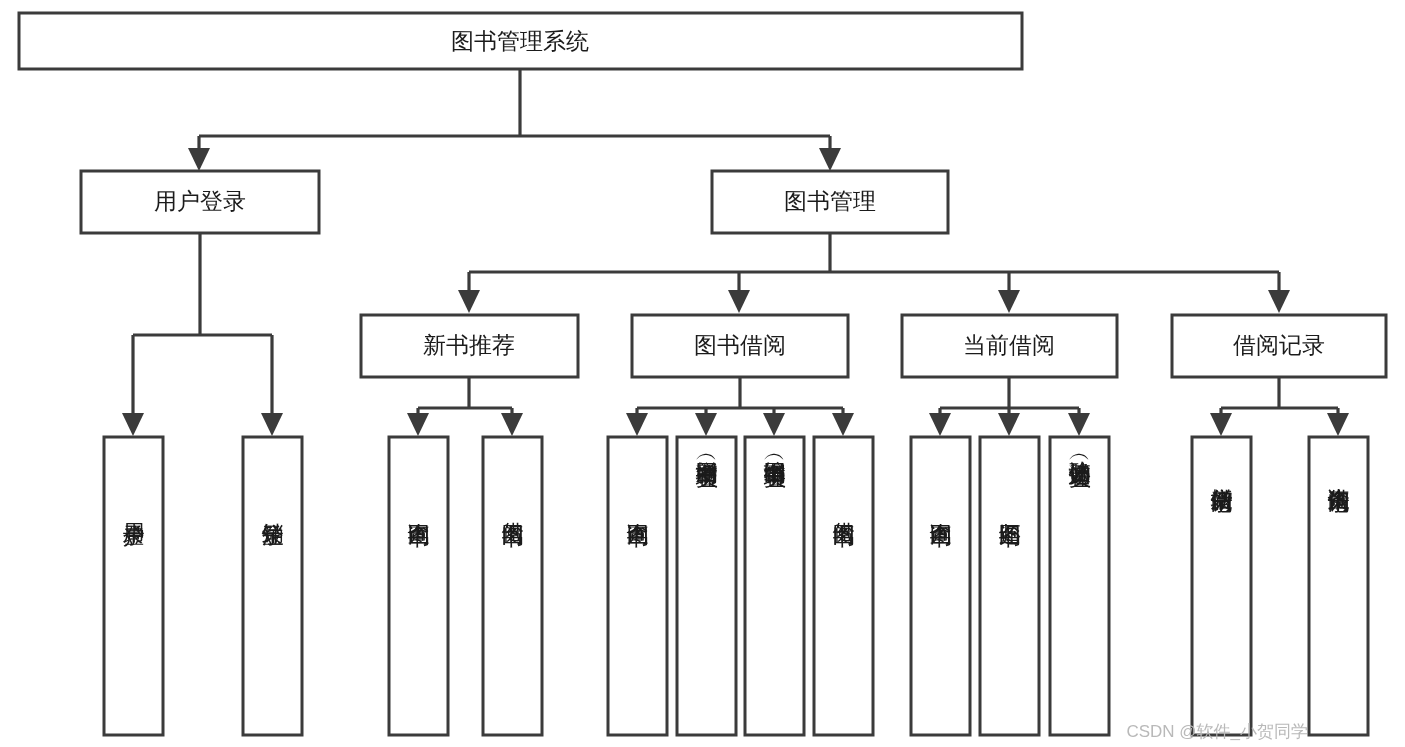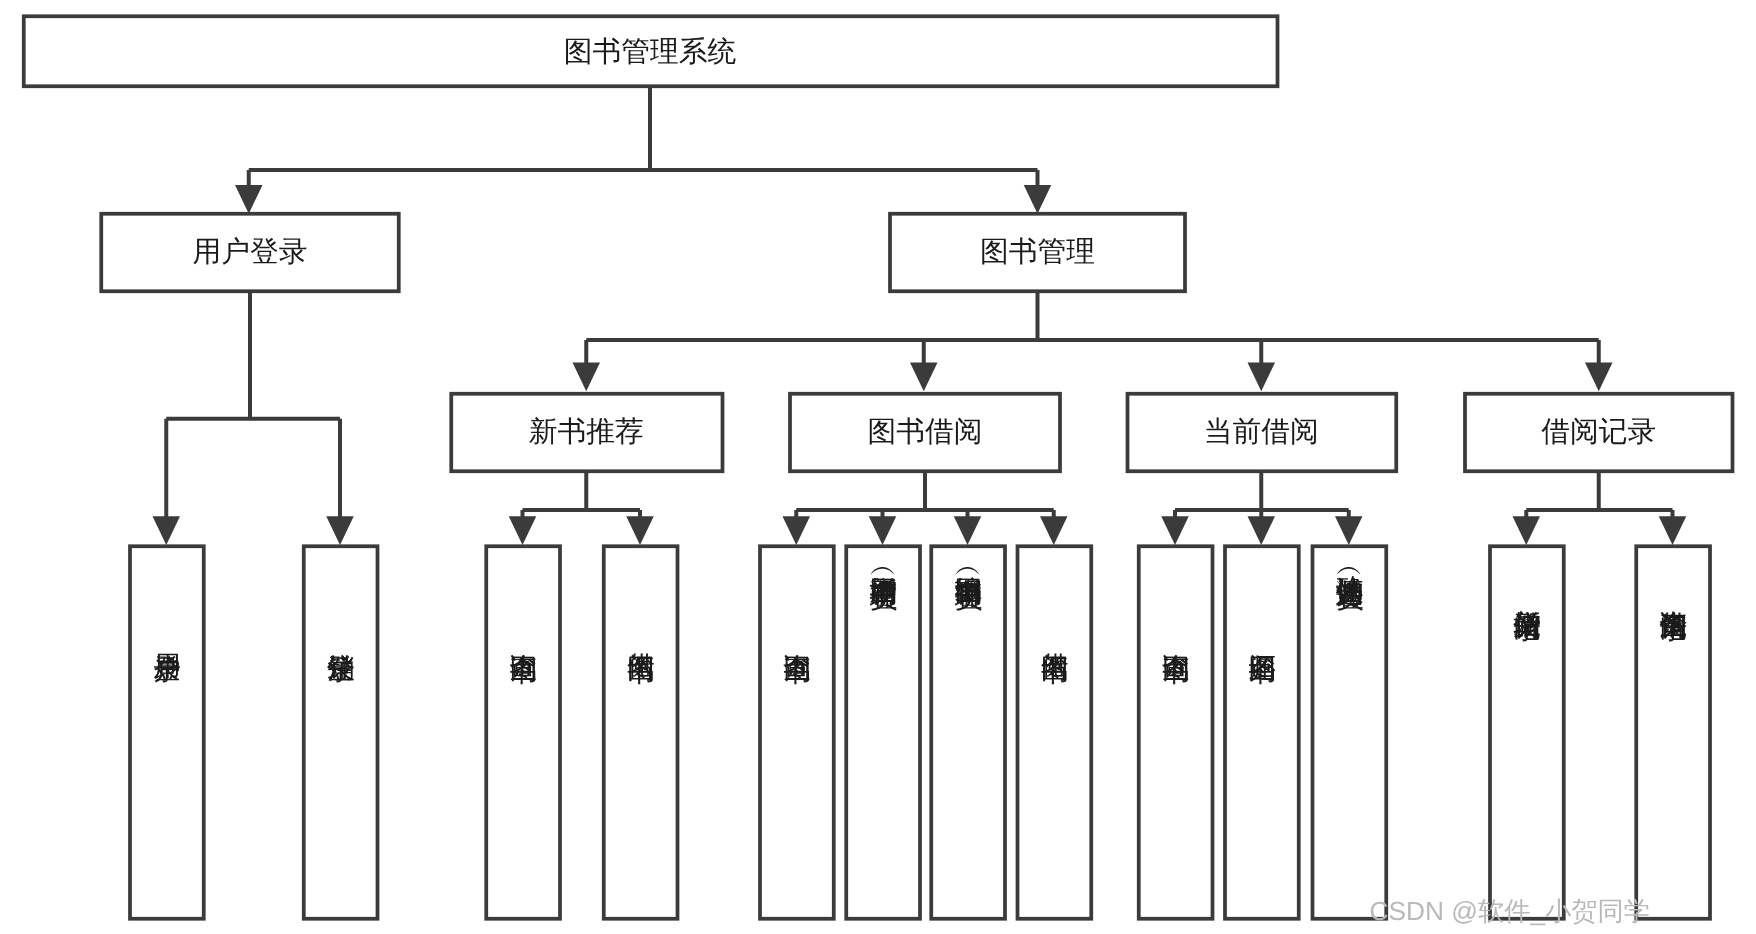--- a/index.html
+++ b/index.html
@@ -59,24 +59,24 @@
     letter-spacing: 1px;
     text-align: center;
     display: flex;
     align-items: center;
     justify-content: flex-start;
     white-space: nowrap;
     pointer-events: none;
   }
   .watermark {
     position: absolute;
-    right: 4px;
+    right: 16px;
     bottom: 4px;
     font-family: "Liberation Sans", "DejaVu Sans", sans-serif;
-    font-size: 21px;
+    font-size: 17px;
     color: #b9b9b9;
     white-space: nowrap;
   }
 </style>
 </head>
 <body>
 
 <div id="diagram-root">
 
   <svg class="diagram" viewBox="0 0 1405 747">

